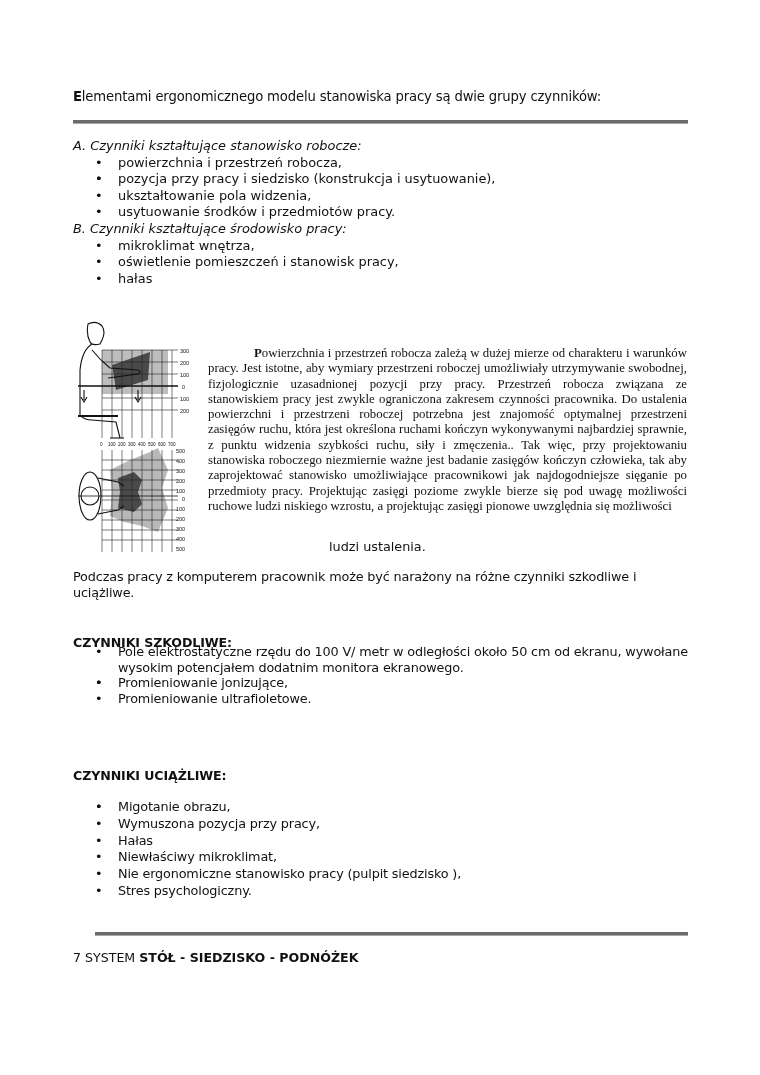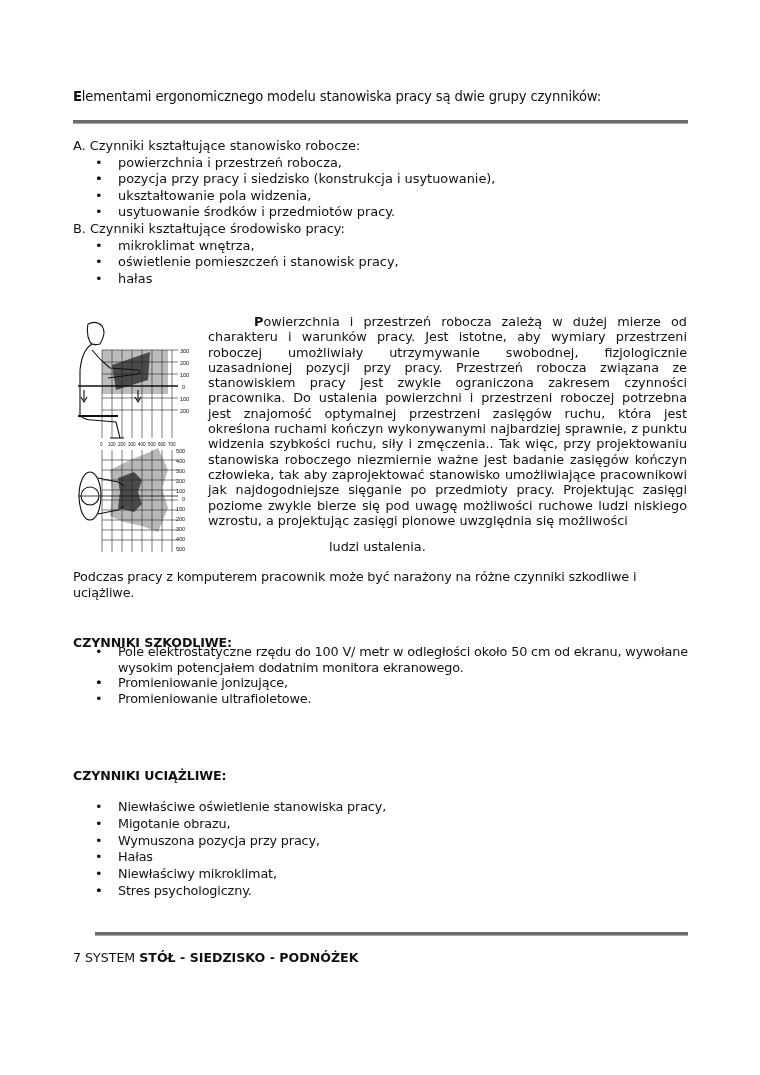--- a/index.html
+++ b/index.html
@@ -7,28 +7,28 @@
       width: 760px; height: 1075px; position: relative; overflow: hidden;
       font-family: "DejaVu Sans", sans-serif; color: #111; font-size: 12.6px;
     }
     .abs { position: absolute; }
     .intro { left: 73px; top: 89px; font-size: 13.2px; letter-spacing: -0.15px; }
     .intro .cap { font-weight: bold; }
     .hr { position: absolute; height: 3px; background: #6b6b6b; border-bottom: 1px solid #a9a9a9; }
     .hr1 { left: 73px; top: 120px; width: 615px; }
     .hr2 { left: 95px; top: 932px; width: 593px; }
     .groups { left: 73px; top: 138px; line-height: 16.6px; font-size: 12.9px; }
-    .group-head { white-space: nowrap; }
+    .group-head { white-space: nowrap; font-style: italic; }
     ul.bul { list-style: none; margin: 0; padding: 0; }
     ul.bul li { position: relative; padding-left: 45px; white-space: nowrap; }
     ul.bul li .dot { position: absolute; left: 22px; top: 0; }
     .fig { left: 78px; top: 320px; width: 118px; height: 240px; }
     .para {
-      left: 208px; top: 314px; width: 479px; text-align: justify; text-align-last: left;
-      font-size: 12.8px; line-height: 15.3px;
+      left: 208px; top: 346px; width: 479px; text-align: justify; text-align-last: left;
+      font-size: 12.8px; line-height: 15.3px; font-family: Liberation Serif, serif;
     }
     .para .first { font-weight: bold; }
     .para .indent { display: inline-block; width: 46px; }
     .para-end { left: 329px; top: 539px; font-size: 12.8px; }
     .warn { left: 73px; top: 569px; width: 620px; font-size: 12.8px; line-height: 15.5px; letter-spacing: -0.15px; }
     .h-sec { font-weight: bold; font-size: 12.6px; letter-spacing: -0.1px; }
     .h1 { left: 73px; top: 635px; }
     .list1 { left: 73px; top: 644px; width: 620px; font-size: 12.8px; line-height: 15.5px; letter-spacing: -0.15px; }
     .list1 li { white-space: normal !important; }
     .h2 { left: 73px; top: 768px; }
@@ -168,24 +168,24 @@
 <div class="abs h-sec h1">CZYNNIKI SZKODLIWE:</div>
 <ul class="abs bul list1">
   <li><span class="dot">•</span><span>Pole elektrostatyczne rzędu do 100 V/ metr w odległości około 50 cm od ekranu, wywołane wysokim potencjałem dodatnim monitora ekranowego.</span></li>
   <li><span class="dot">•</span></li>
   <li><span class="dot">•</span><span>Promieniowanie jonizujące,</span></li>
   <li><span class="dot">•</span><span>Promieniowanie ultrafioletowe.</span></li>
 </ul>
 
 <div class="abs h-sec h2">CZYNNIKI UCIĄŻLIWE:</div>
 <ul class="abs bul list2">
-  <li><span class="dot">•</span><span>Niewłaściwe oświetlenie stanowiska pracy,</span></li>
+  <li><span class="dot">•</span></li>
   <li><span class="dot">•</span><span>Migotanie obrazu,</span></li>
   <li><span class="dot">•</span><span>Wymuszona pozycja przy pracy,</span></li>
   <li><span class="dot">•</span><span>Hałas</span></li>
   <li><span class="dot">•</span><span>Niewłaściwy mikroklimat,</span></li>
-  <li><span class="dot">•</span></li>
+  <li><span class="dot">•</span><span>Nie ergonomiczne stanowisko pracy (pulpit siedzisko ),</span></li>
   <li><span class="dot">•</span><span>Stres psychologiczny.</span></li>
 </ul>
 
 <div class="hr hr2"></div>
 
 <div class="abs sys"><span>7 SYSTEM </span><b>STÓŁ - SIEDZISKO - PODNÓŻEK</b></div>
 
 </body></html>

